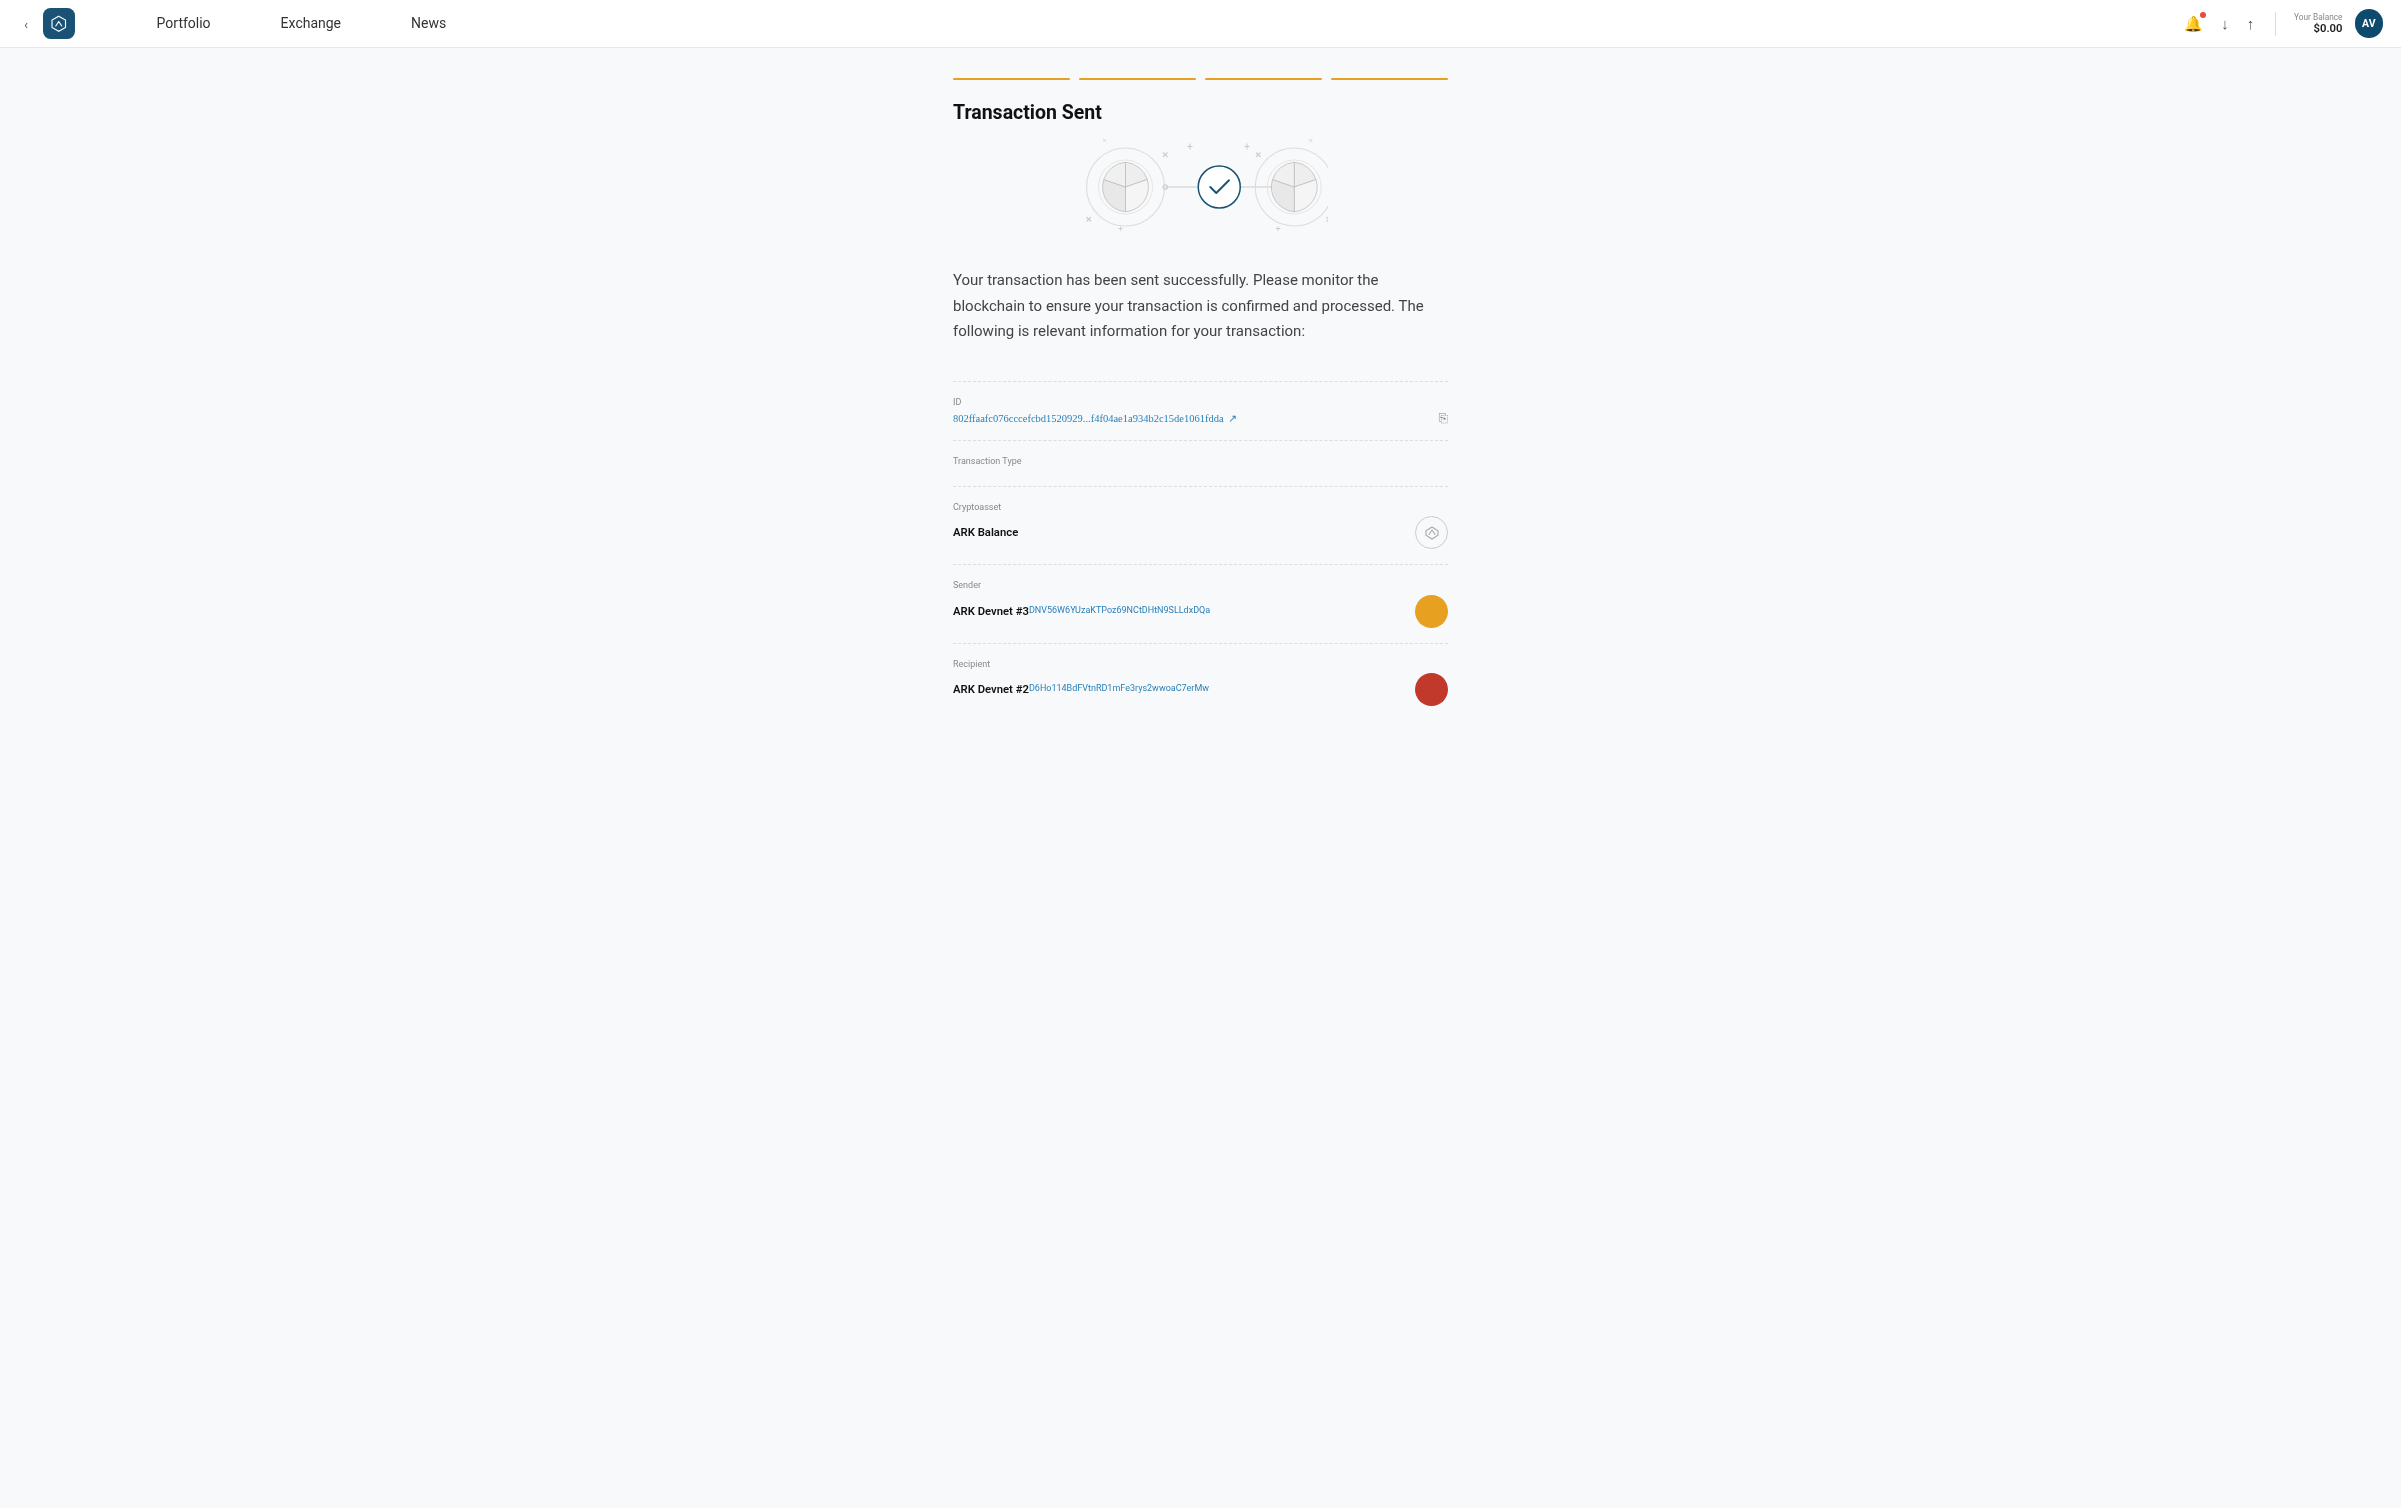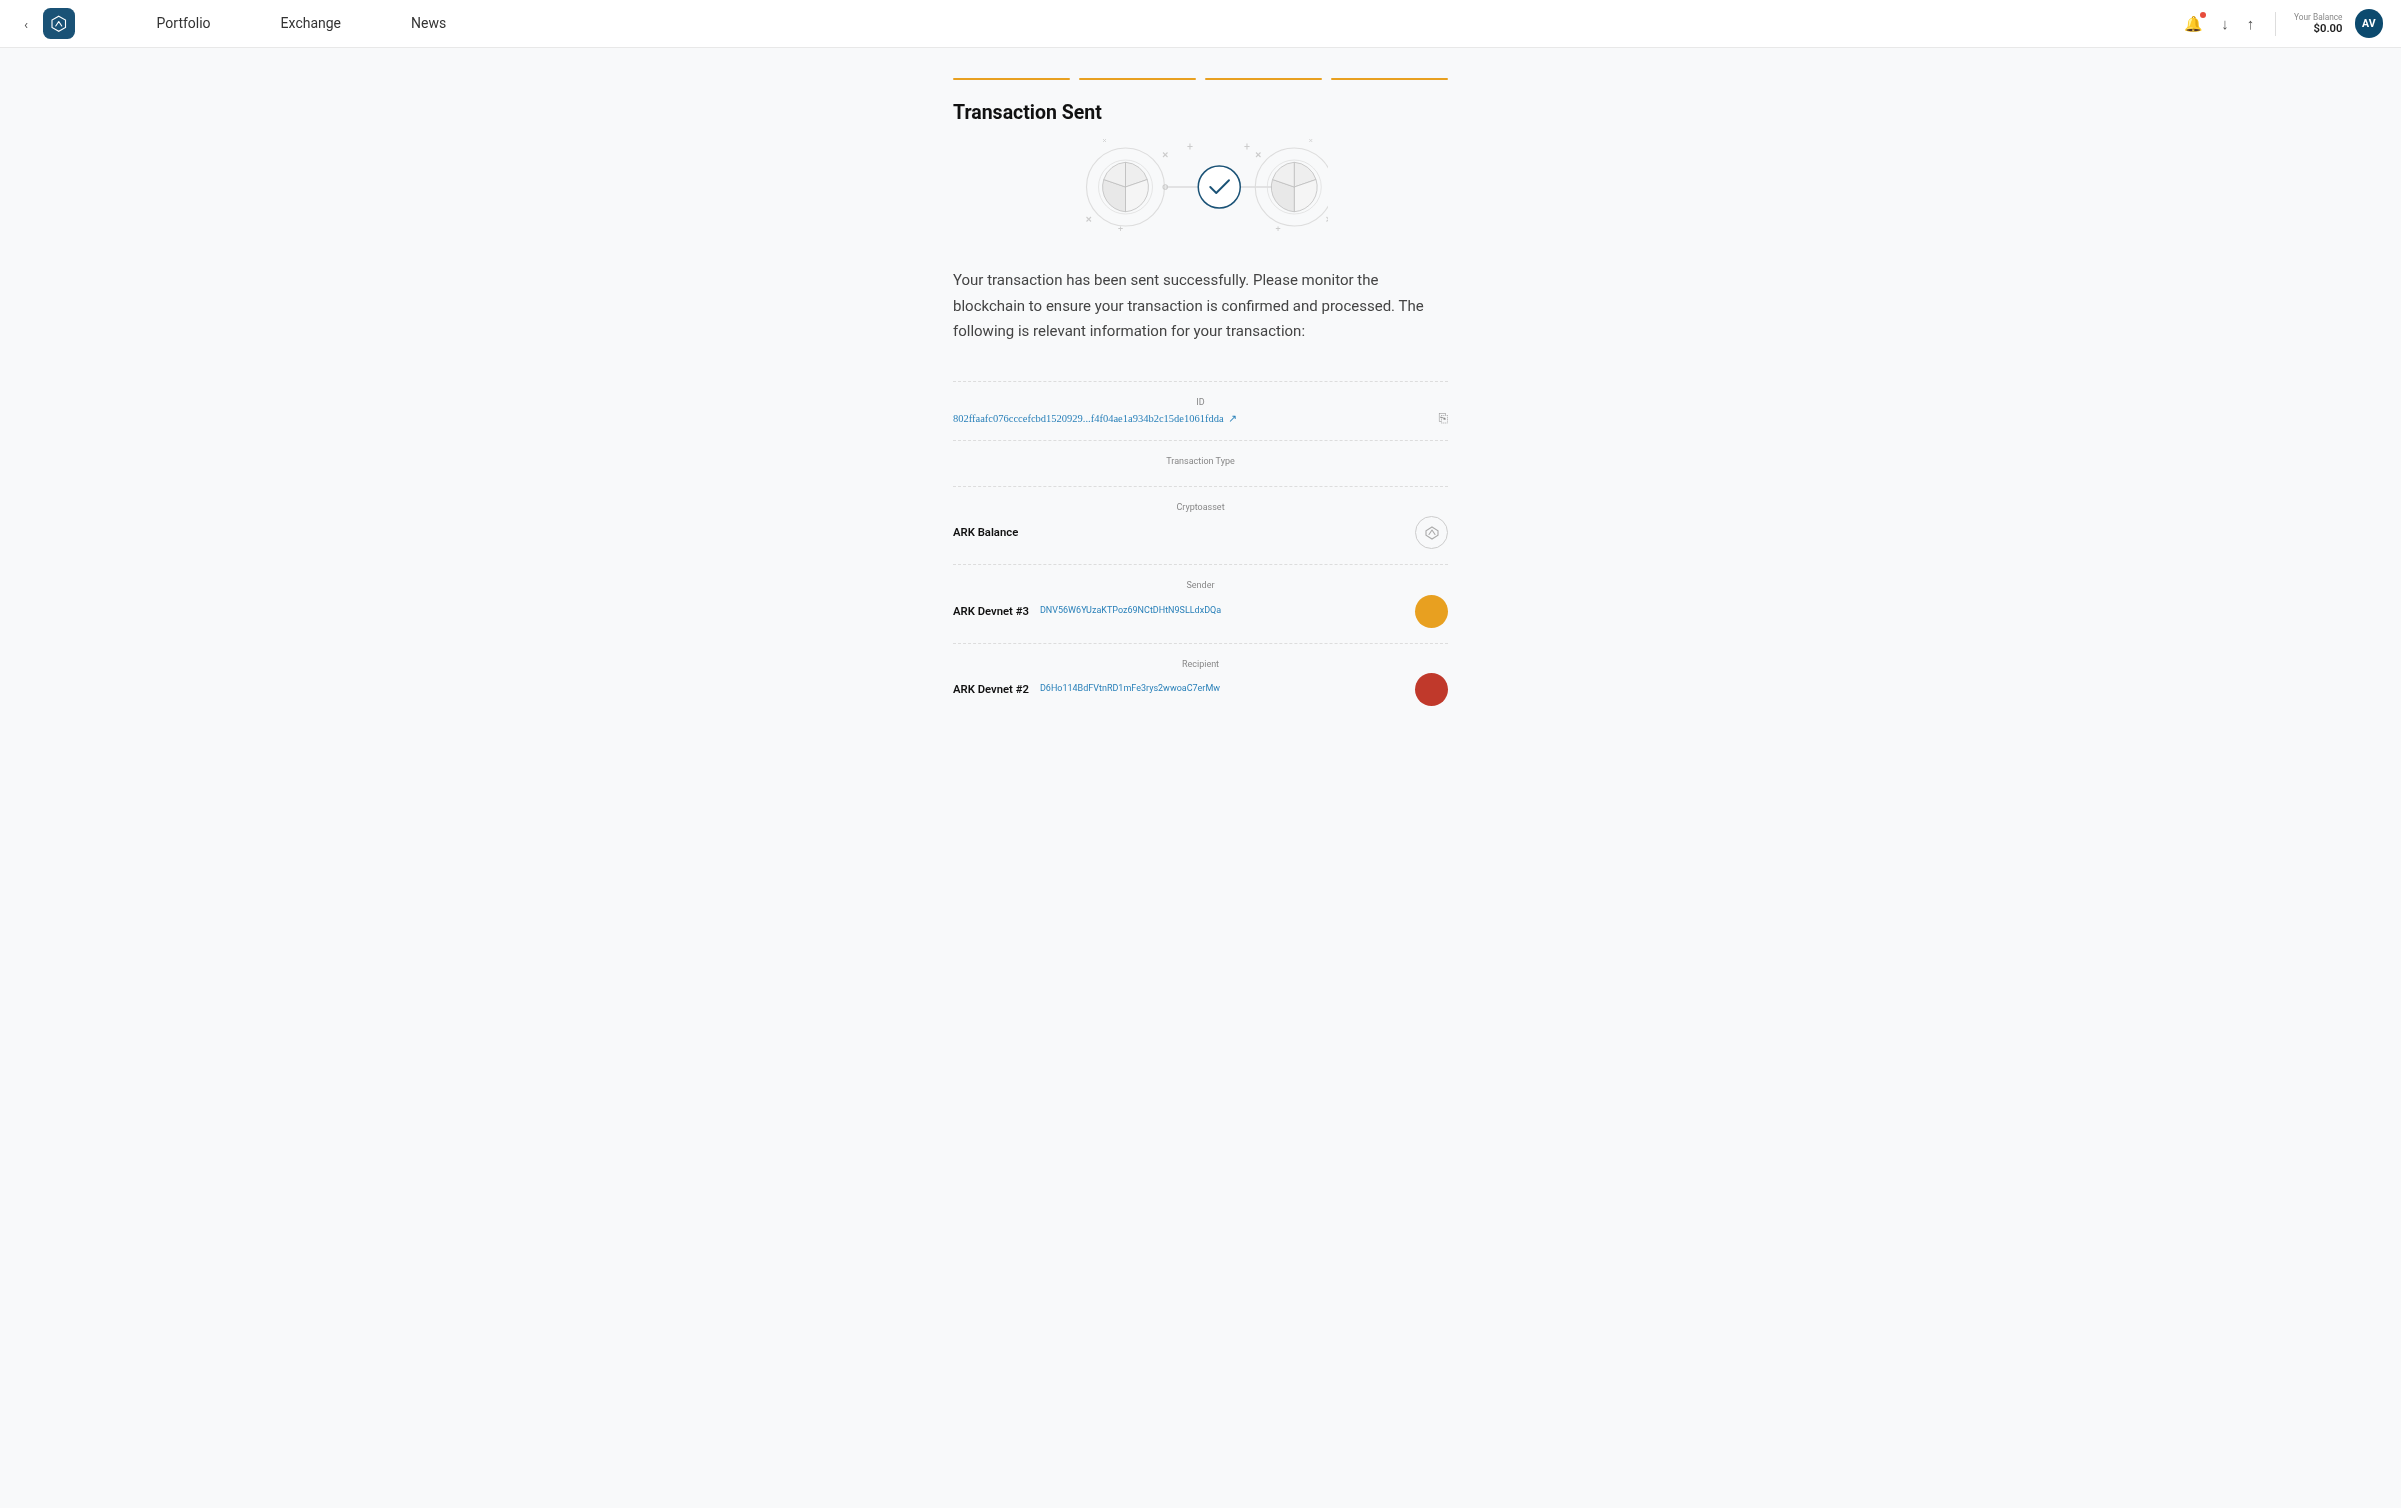--- a/index.html
+++ b/index.html
@@ -116,42 +116,42 @@
 
     
     .description {
       font-size: 15px;
       color: #444;
       line-height: 1.7;
       margin-bottom: 36px;
     }
 
     
-    .detail-section { border-top: 0.8px dashed #ddd; padding: 15px 0; text-align: center; }
+    .detail-section { border-top: 0.8px dashed #ddd; padding: 15px 0; }
     .detail-label { font-size: 9px; color: #888; margin-bottom: 4.5px; }
     .detail-row { display: flex; align-items: center; justify-content: space-between; }
     .detail-value { font-size: 11.3px; font-weight: 600; color: #111; }
     .detail-link { font-size: 10.5px; color: #2980b9; text-decoration: none; display: flex; align-items: center; gap: 4.5px; font-family: Liberation Serif, serif; }
     .detail-icon-btn { color: #777; cursor: pointer; font-size: 12px; }
     .detail-badge {
       width: 33px; height: 33px;
       border: 1.1px solid #ccc;
       border-radius: 50%;
       display: flex; align-items: center; justify-content: center;
       font-size: 9px; font-weight: 600; color: #333;
     }
     .detail-badge-ark {
       width: 33px; height: 33px;
       border: 1.1px solid #ccc;
       border-radius: 50%;
       display: flex; align-items: center; justify-content: center;
     }
     .sender-info { display: flex; flex-direction: row; }
     .sender-name { font-size: 11.3px; font-weight: 600; color: #111; }
-    .sender-addr { font-size: 9px; color: #2980b9; margin-top: 0; padding-left: 11px; }
+    .sender-addr { font-size: 9px; color: #2980b9; margin-top: 0; }
     .color-dot-yellow { width: 33px; height: 33px; border-radius: 50%; background: #e8a020; flex-shrink: 0; }
     .color-dot-pink { width: 33px; height: 33px; border-radius: 50%; background: #c0392b; flex-shrink: 0; }
   </style>
 </head>
 <body>
 
 <nav>
   <span class="nav-back">‹</span>
   <div class="nav-logo">
     <svg viewBox="0 0 26 26" fill="none">

